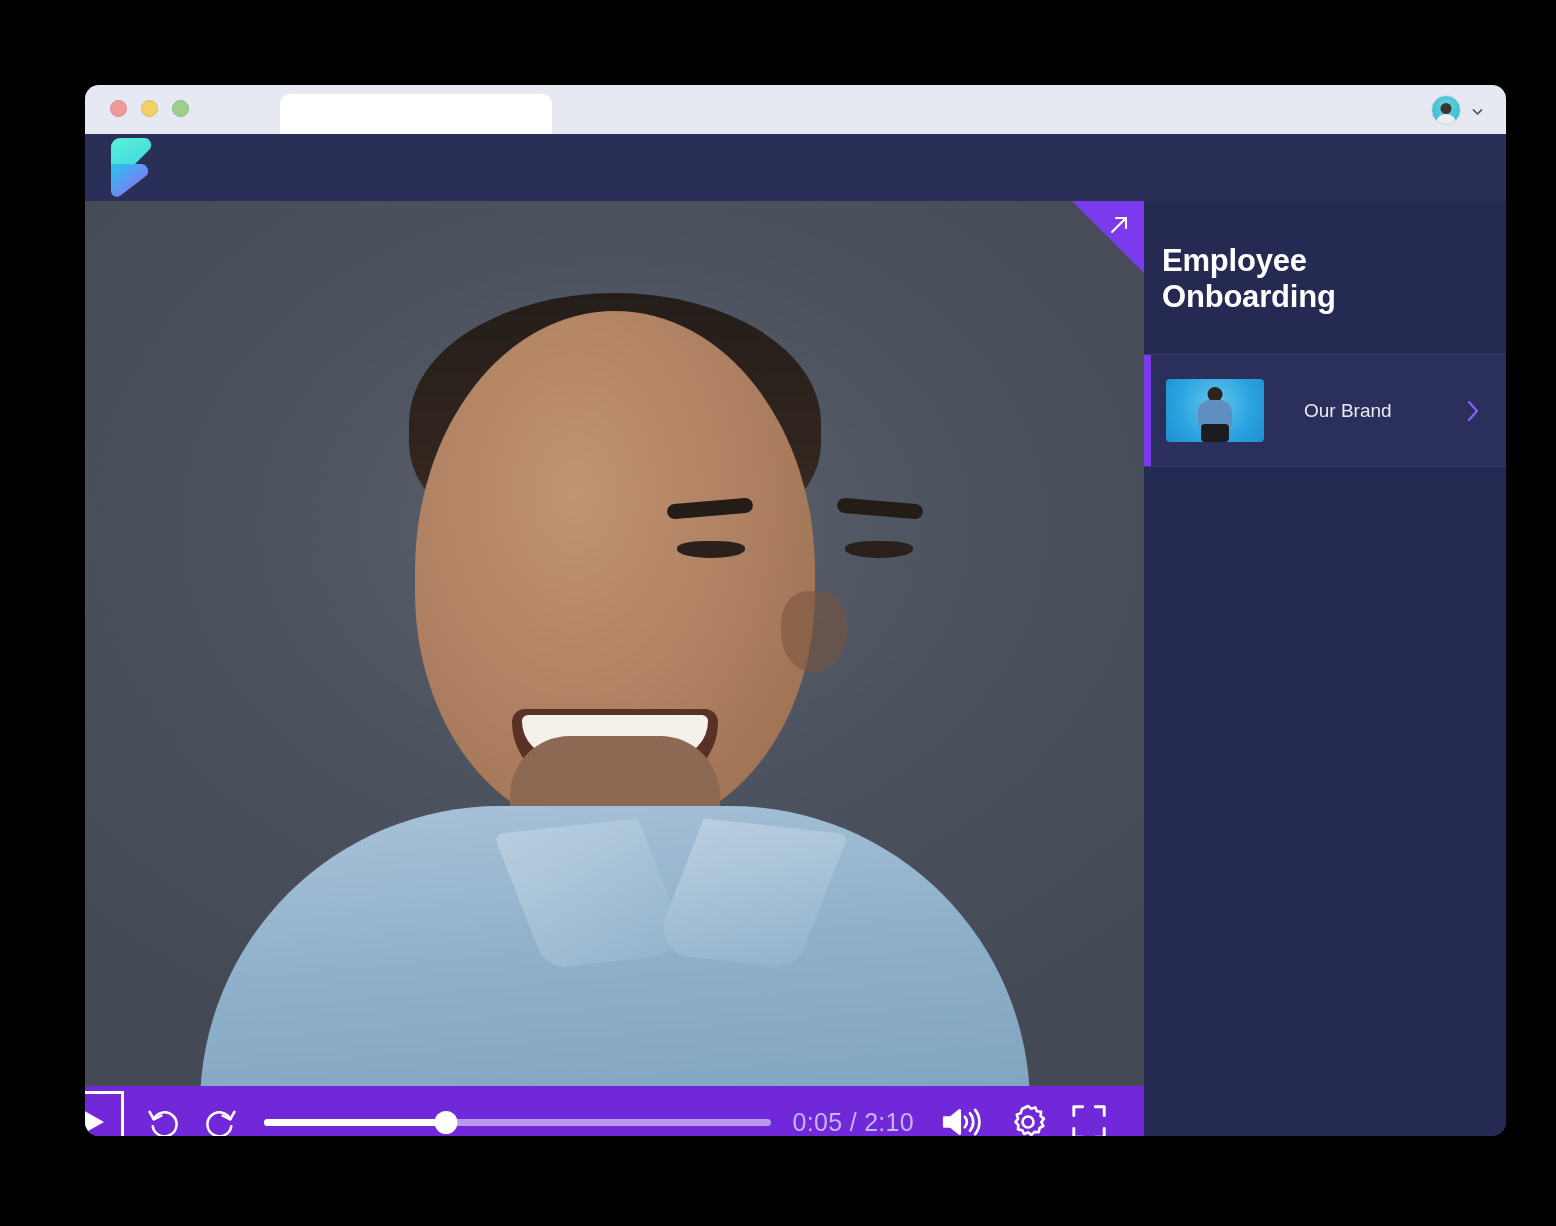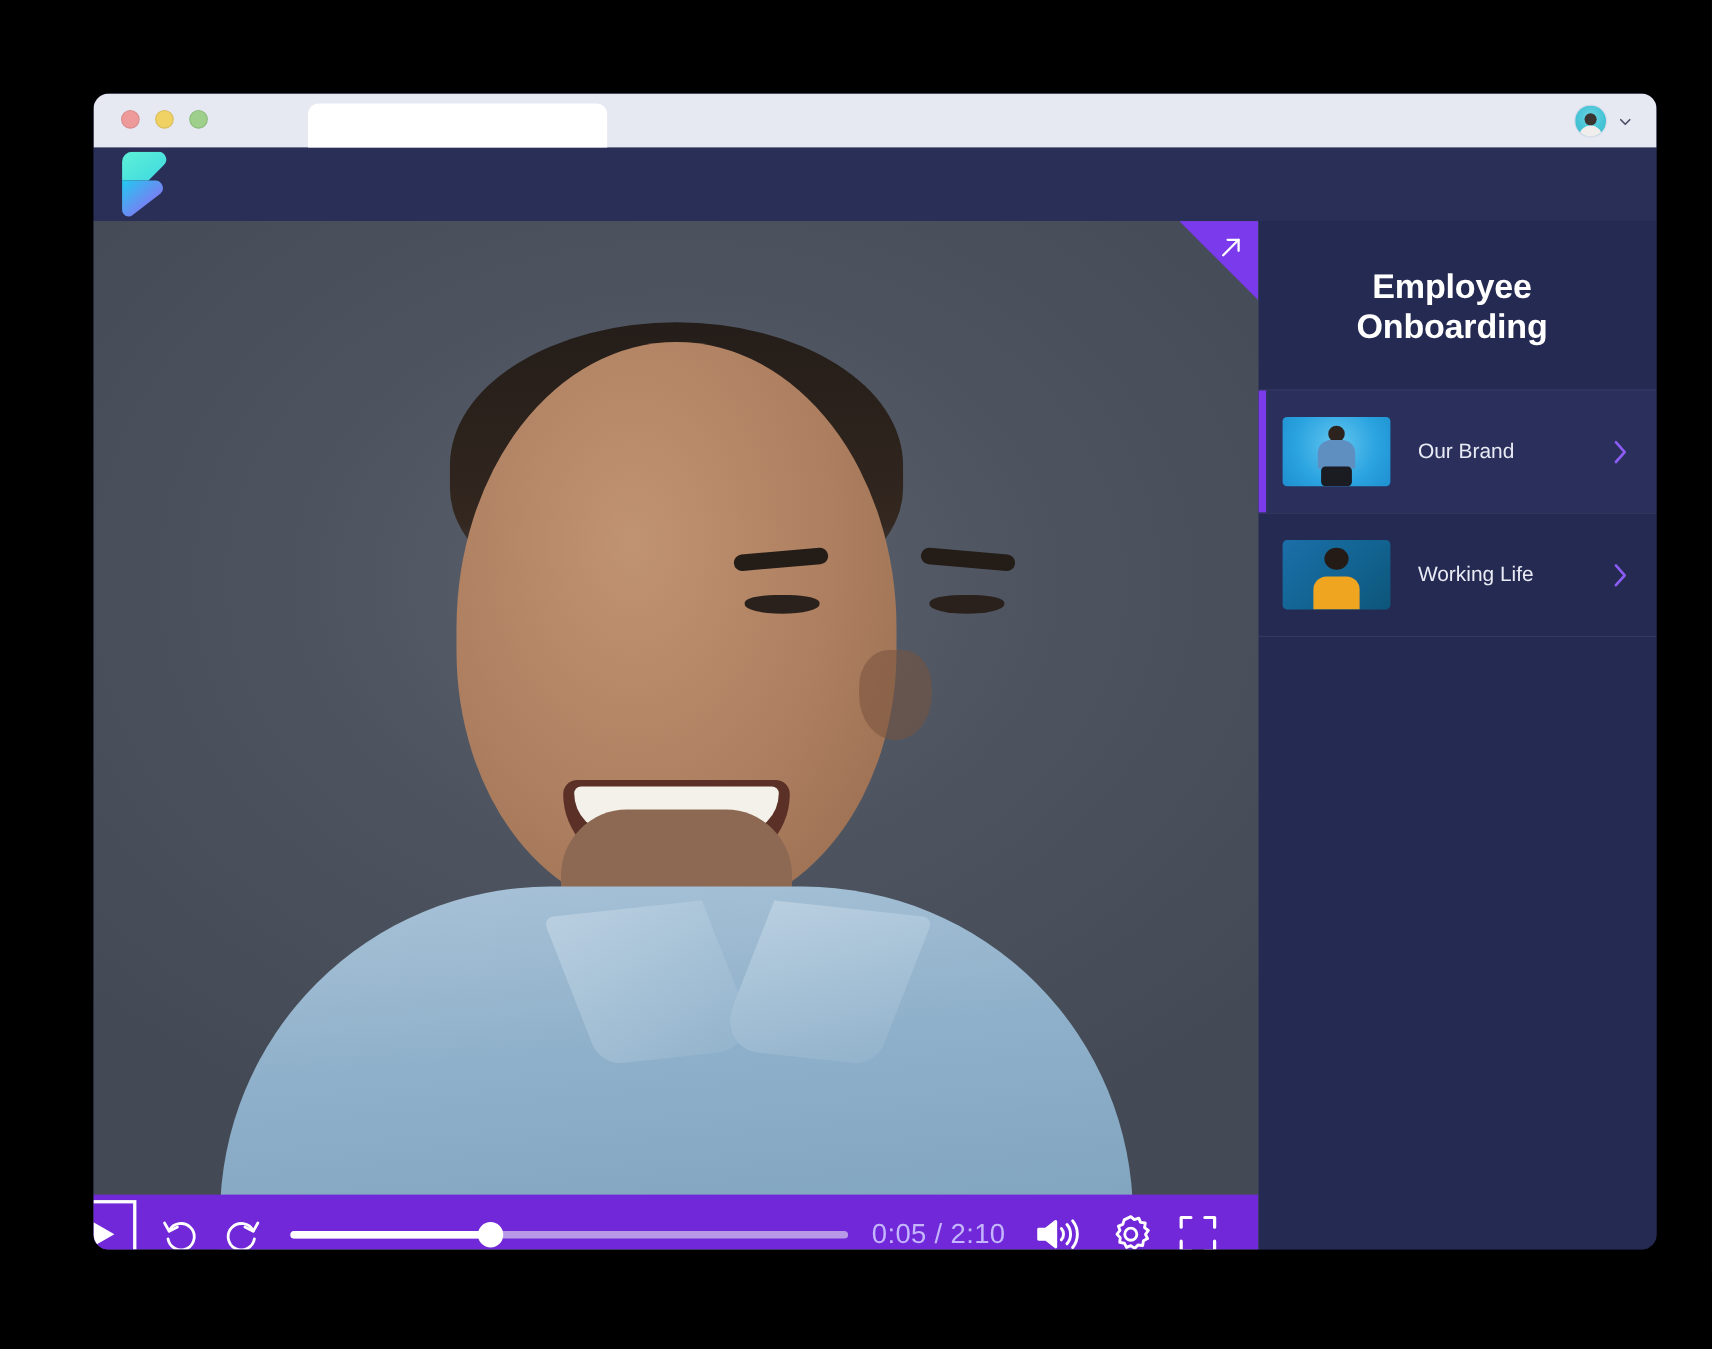--- a/index.html
+++ b/index.html
@@ -313,21 +313,20 @@
   
   .sidebar {
     width: 362px;
     height: 935px;
     background: #252a52;
     flex: none;
     overflow: hidden;
   }
   .sb-head {
     padding: 42px 28px 22px 18px;
-    text-align: center;
   }
   .sb-title {
     color: #ffffff;
     font-size: 31px;
     font-weight: 700;
     letter-spacing: -0.2px;
     margin-bottom: 17px;
   }
   .sb-sub {
     color: #cdd0e0;
@@ -365,21 +364,21 @@
   .thumb.t2 { background: linear-gradient(145deg, #e8cfd8 0%, #d8bcc9 55%, #c9a9bb 100%); }
   .thumb.t3 { background: linear-gradient(135deg, #1b6fa8 0%, #11628f 60%, #0d5579 100%); }
   .thumb.t4 { background: linear-gradient(160deg, #d9dde2 0%, #b9c2cb 45%, #8d96a0 100%); }
   .tb-head { position:absolute; left:50%; transform:translateX(-50%); border-radius:50%; }
   .tb-body { position:absolute; left:50%; transform:translateX(-50%); border-radius:12px 12px 0 0; }
 
   .pl-label {
     flex: 1 1 auto;
     color: #e8eaf4;
     font-size: 19px;
-    padding-left: 25px;
+    padding-left: 40px;
   }
   .pl-chev {
     flex: none;
     margin-right: 26px;
     display: block;
   }
   .pl-chev svg { width: 14px; height: 24px; display:block; }
 
   .sb-divider {
     height: 1px;
@@ -536,32 +535,20 @@
           </span>
           <span class="pl-label">Our Brand</span>
           <span class="pl-chev">
             <svg viewBox="0 0 14 24" fill="none" stroke="#8b5cf6" stroke-width="2.4" stroke-linecap="round" stroke-linejoin="round">
               <polyline points="3,3 11,12 3,21"></polyline>
             </svg>
           </span>
         </div>
 
 
-        <div class="pl-item">
-          <span class="thumb t3">
-            <span class="tb-head" style="width:22px;height:20px;background:#241a16;bottom:36px;"></span>
-            <span class="tb-body" style="width:42px;height:30px;background:#f0a521;bottom:0;"></span>
-          </span>
-          <span class="pl-label">Working Life</span>
-          <span class="pl-chev">
-            <svg viewBox="0 0 14 24" fill="none" stroke="#8b5cf6" stroke-width="2.4" stroke-linecap="round" stroke-linejoin="round">
-              <polyline points="3,3 11,12 3,21"></polyline>
-            </svg>
-          </span>
-        </div>
 
 
         <div class="sb-divider"></div>
 
       </div>
     </div>
   </div>
 </div>
 
 </body></html>

